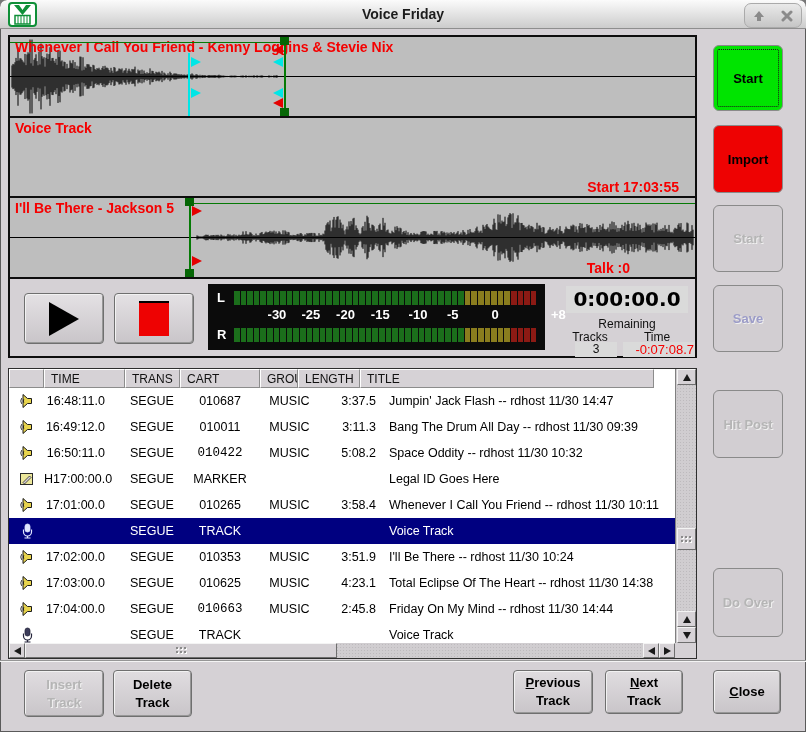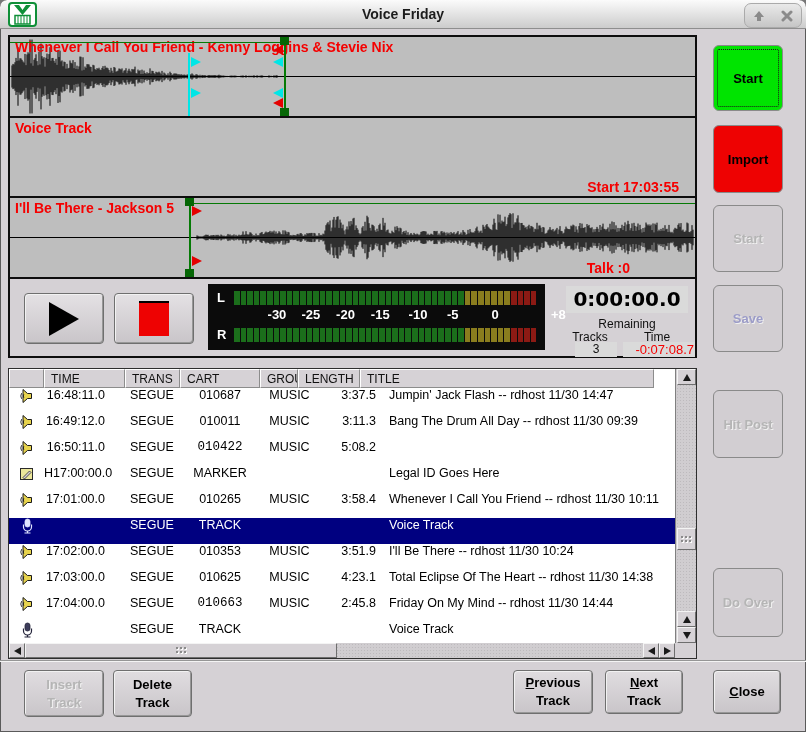--- a/index.html
+++ b/index.html
@@ -59,21 +59,21 @@
   .tim-label{position:absolute;left:616px;top:51px;width:62px;text-align:center;font-size:12px;color:#111;}
   .trk-value{position:absolute;left:565px;top:63px;width:42px;height:15px;background:#dadada;text-align:center;font-size:12px;line-height:15px;color:#111;}
   .tim-value{position:absolute;left:613px;top:63px;width:72px;height:15px;background:#dadada;text-align:right;font-size:13px;line-height:15px;color:var(--alert-red,#f00);padding-right:1px;box-sizing:border-box;}
   
   .log{position:absolute;left:8px;top:339px;width:689px;height:291px;background:#fff;border:1px solid #2e2e2e;box-sizing:border-box;}
   .log-in{position:relative;width:687px;height:289px;overflow:hidden;}
   .log-header{position:absolute;left:0;top:0;height:19px;display:flex;z-index:2;}
   .hcell{height:19px;box-sizing:border-box;background:#d6d2d6;border-top:1px solid #fff;border-left:1px solid #fff;
          border-right:1px solid #8c8c8c;border-bottom:1px solid #8c8c8c;font-size:12px;color:#111;padding:2px 0 0 6px;white-space:nowrap;overflow:hidden;}
   .log-body{position:absolute;left:0;top:19px;width:666px;height:255px;background:#fff;overflow:hidden;}
-  .lrow{height:26px;display:flex;align-items:flex-start;font-size:12.5px;color:#000;white-space:nowrap;}
+  .lrow{height:26px;display:flex;align-items:center;font-size:12.5px;color:#000;white-space:nowrap;}
   .lrow.selected{background:var(--sel-navy,#000080);color:#fff;}
   .lcell{box-sizing:border-box;overflow:hidden;white-space:nowrap;}
   .c-icon{display:flex;align-items:center;justify-content:center;}
   .c-time{text-align:right;padding-right:20px;}
   .c-trans{padding-left:5px;} .c-cart{text-align:center;} .c-group{text-align:center;}
   .c-length{text-align:right;padding-right:5px;} .c-title{padding-left:8px;}
   
   .vscroll{position:absolute;left:666px;top:0;width:21px;height:274px;box-sizing:border-box;border-left:1px solid #808080;
            background:#d0cdd0;background-image:radial-gradient(#bdbabd 22%,transparent 24%);background-size:3px 3px;}
   .hscroll{position:absolute;left:0;top:274px;width:666px;height:15px;
@@ -359,20 +359,21 @@
                 <svg width="16" height="16" viewBox="0 0 16 16">
                   <path d="M4 1.5 L4 14.5 L8.5 10.5 L12.5 10.5 L12.5 5.5 L8.5 5.5 Z" fill="#e8d44d" stroke="#1a1a1a"></path>
                   <path d="M2.6 5.2 Q1 8 2.6 10.8 M4.8 6.2 Q3.9 8 4.8 9.8" fill="none" stroke="#1a1a1a" stroke-width="0.9"></path>
                 </svg>
               </div>
               <div class="lcell c-time" style="width: 81px;">16:50:11.0</div>
               <div class="lcell c-trans" style="width: 55px;">SEGUE</div>
               <div class="lcell c-cart" style="width: 80px; font-family: Liberation Mono, monospace;">010422</div>
               <div class="lcell c-group" style="width: 59px;">MUSIC</div>
               <div class="lcell c-length" style="width: 62px;">5:08.2</div>
+              <div class="lcell c-title" style="width: 294px;">Space Oddity -- rdhost 11/30 10:32</div>
             </div>
             <div class="lrow">
               <div class="lcell c-icon" style="width: 35px;">
                 <svg width="16" height="16" viewBox="0 0 16 16">
                   <rect x="1.5" y="2.5" width="12" height="11" fill="#ece79b" stroke="#2a2a2a"></rect>
                   <path d="M4 11.5 L10.5 5 L12 6.5 L5.5 13 Z" fill="#d8d2d8" stroke="#2a2a2a" stroke-width="0.8"></path>
                 </svg>
               </div>
               <div class="lcell c-time" style="width: 81px;">H17:00:00.0</div>
               <div class="lcell c-trans" style="width: 55px;">SEGUE</div>

